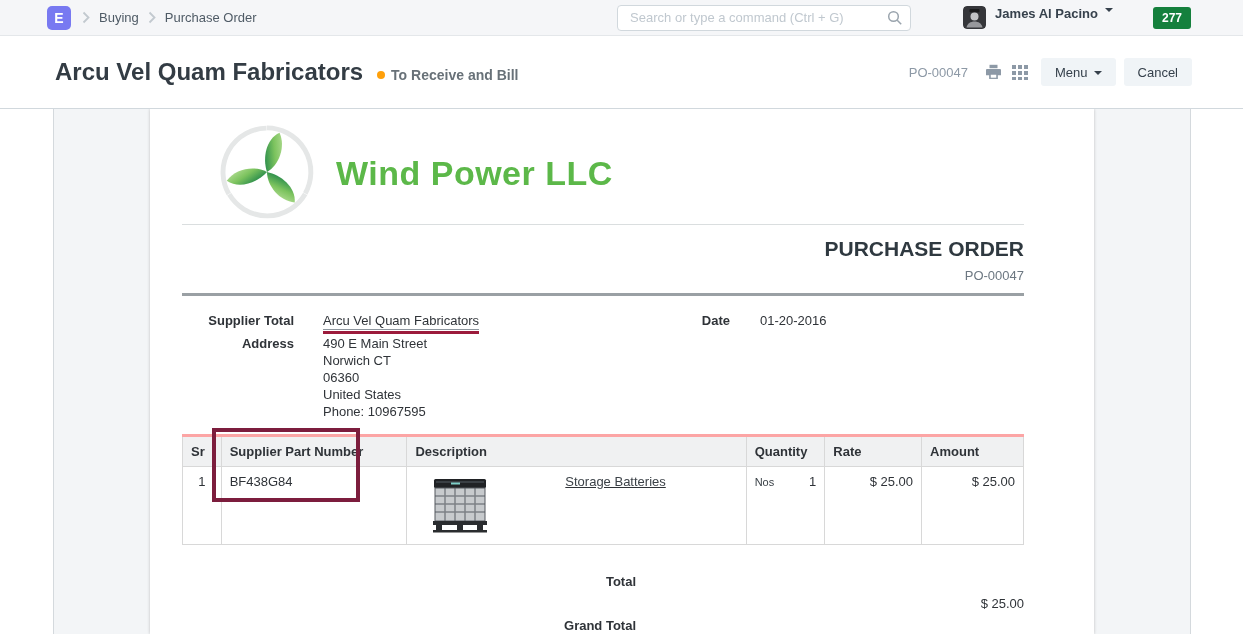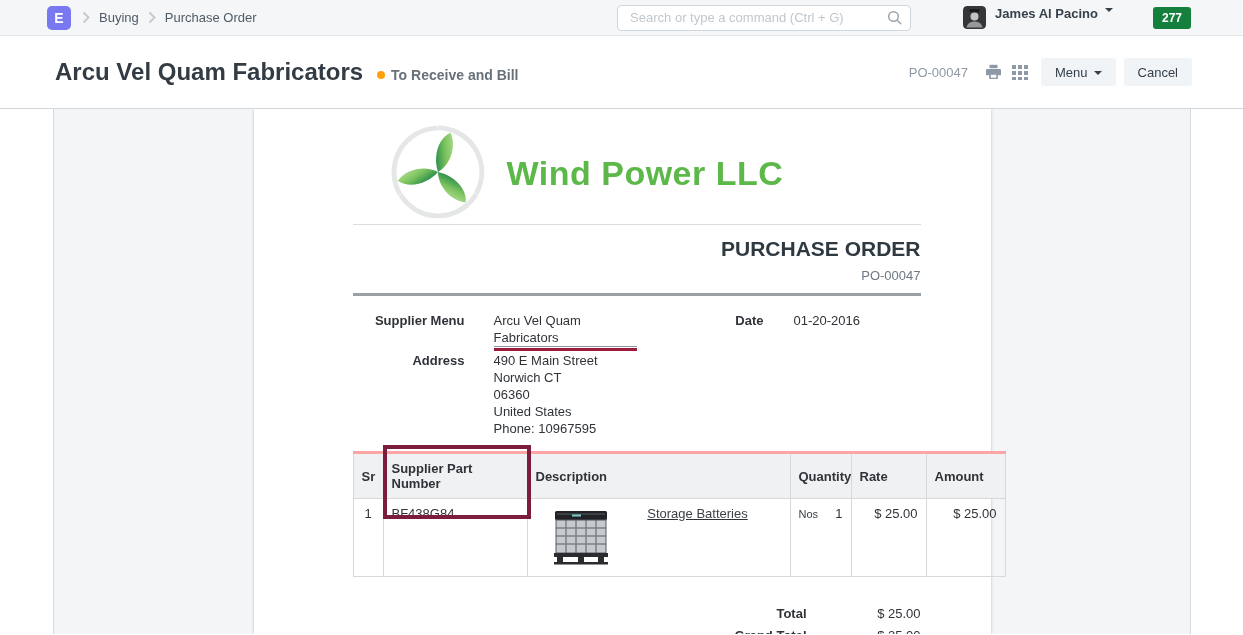--- a/index.html
+++ b/index.html
@@ -62,22 +62,22 @@
   }
   .btn .caret-down { border-top-color:#36414c; margin-left:6px; }
 
   
   .preview-area {
     height:525px; margin:0 52px 0 53px; background:#f3f5f7;
     border-left:1px solid #d4d9dd; border-right:1px solid #d4d9dd;
     display:flex; justify-content:center; overflow:hidden;
   }
   .sheet {
-    width:737px; background:#fff; box-shadow:0 0 3px rgba(0,0,0,0.22);
-    padding:17px 70px 0 99px;
+    width:944px; background:#fff; box-shadow:0 0 3px rgba(0,0,0,0.22);
+    padding:17px 70px 0 32px;
   }
   .letterhead {
     display:flex; align-items:center; padding-left:36px;
     height:99px; border-bottom:1px solid #dadedf; padding-bottom:3px;
   }
   .company-name { font-size:34px; font-weight:bold; color:#5cb849; margin-left:20px; letter-spacing:0.5px; }
   .doc-title { text-align:right; font-size:21px; font-weight:bold; color:#2f3940; margin-top:12px; }
   .doc-no { text-align:right; font-size:13px; color:#6d7882; margin-top:7px; }
   .thick-rule { border:none; border-top:3px solid #9aa0a4; margin:10px 0 0 0; }
 
@@ -106,21 +106,21 @@
   .battery-img { margin-left:12px; flex-shrink:0; }
   .desc-text { flex:1; text-align:center; color:#3c4248; }
   .qty-flex { display:flex; justify-content:space-between; align-items:baseline; }
   .uom { font-size:11px; color:#3a4147; }
   .annotation-box {
     position:absolute; top:-6px; left:30px; width:148px; height:74px;
     border:4px solid #7c1d3d; pointer-events:none;
   }
 
   .totals { margin-top:26px; }
-  .totals-row { display:flex; line-height:22px; }
+  .totals-row { display:flex; line-height:22px;flex-direction:column; }
   .totals-label { width:454px; text-align:right; font-weight:bold; font-size:13px; color:#2f3338; }
   .totals-value { flex:1; text-align:right; font-size:13px; color:#2f3338; }
 </style>
 </head>
 <body>
 
 <div class="navbar">
   <div class="logo-tile">E</div>
   <span class="crumb-chev">
     <svg width="8" height="13" viewBox="0 0 8 13">
@@ -228,21 +228,21 @@
       <span class="company-name">Wind Power LLC</span>
     </div>
 
     <div class="doc-title">PURCHASE ORDER</div>
     <div class="doc-no">PO-00047</div>
     <hr class="thick-rule">
 
     <div class="details">
       <div class="details-col left">
         <div class="detail-row">
-          <span class="detail-label">Supplier Menu</span>
+          <span class="detail-label">Supplier Total</span>
           <span class="detail-value">
             <span class="supplier-name-val">
               <span>Arcu Vel Quam Fabricators</span>
               <span class="maroon-underline"></span>
             </span>
           </span>
         </div>
         <div class="detail-row">
           <span class="detail-label">Address</span>
           <span class="detail-value">

